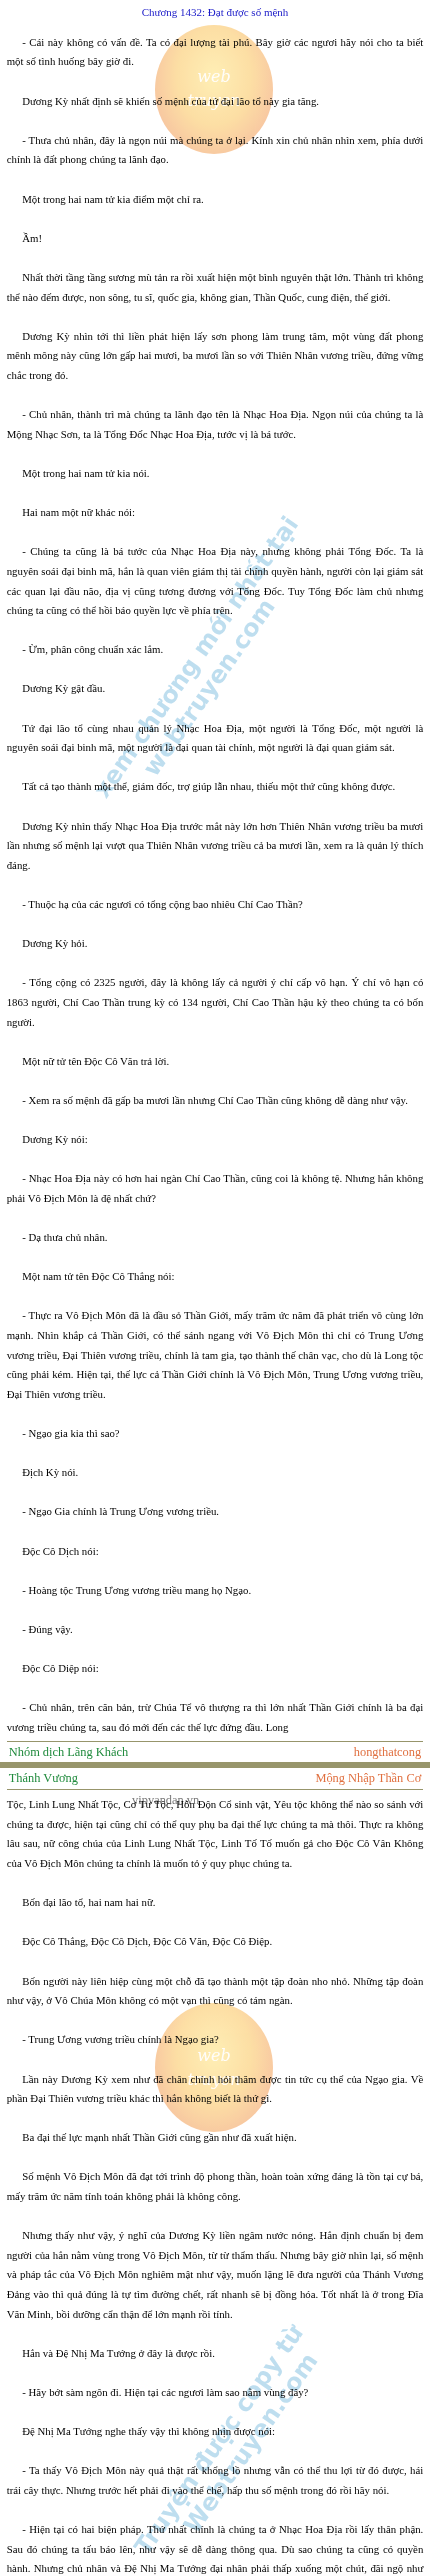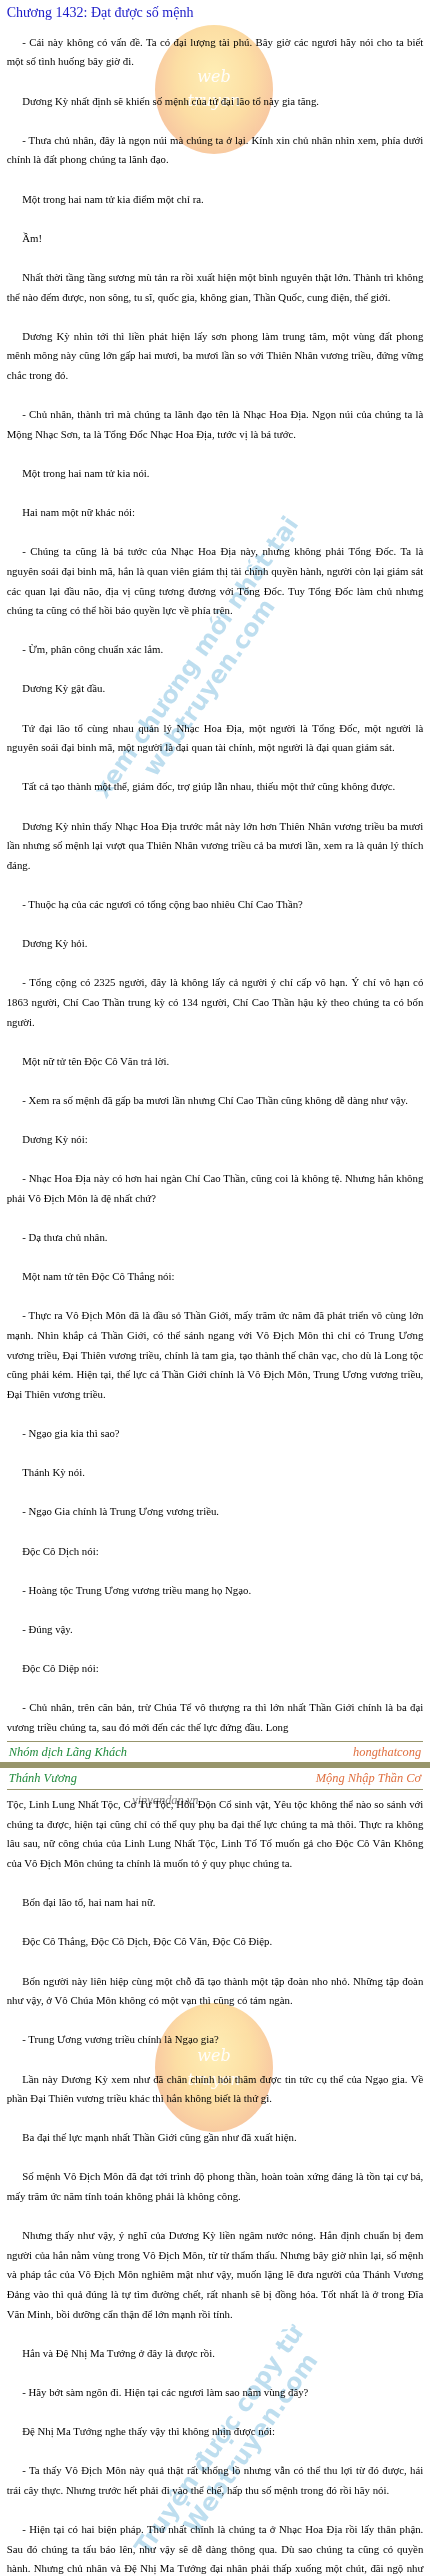--- a/index.html
+++ b/index.html
@@ -8,23 +8,23 @@
     position: relative;
     width: 430px;
     box-sizing: border-box;
     padding: 0 6.7px 0 6.7px;
     font-family: "Liberation Serif", "DejaVu Serif", serif;
     font-size: 10.8px;
     line-height: 19.6px;
     color: #000000;
   }
   .chapter-title {
-    text-align: left;
+    text-align: center;
     color: #1b1bc8;
-    font-size: 14px;
+    font-size: 11px;
     line-height: 17.5px;
     margin: 4.1px 0 11.3px 0;
     font-weight: normal;
     position: relative;
     z-index: 2;
   }
   .para {
     text-indent: 15.5px;
     text-align: justify;
     margin: 0 0 19.6px 0;
@@ -33,21 +33,21 @@
   }
   .pagebreak {
     position: relative;
     z-index: 2;
     margin: 3.1px -6.7px 5.2px -6.7px;
   }
   .pb-rule { height: 1px; background: #97956b; margin: 0 6.7px; }
   .pb-row {
     display: flex; justify-content: space-between; align-items: center;
     height: 20.6px; padding: 0 8.8px 0 8.8px;
-    font-style: italic; font-size: 12.4px; line-height: 20.6px;
+    font-size: 12.4px; line-height: 20.6px;
   }
   .pb-band { height: 6.2px; background: #97956b; }
   .green { color: #1f8a3c; }
   .orange { color: #e07040; }
   .grey { color: #7a7a7a; }
   .pb-row .center { flex: 1; text-align: center; padding-right: 62px; margin-top: 44px; }
 
   
   .wm-logo {
     position: absolute; z-index: 1; pointer-events: none;
@@ -113,21 +113,21 @@
       <p class="para">Dương Kỳ hỏi.</p>
       <p class="para">- Tổng cộng có 2325 người, đây là không lấy cả người ý chí cấp vô hạn. Ý chí vô hạn có 1863 người, Chí Cao Thần trung kỳ có 134 người, Chí Cao Thần hậu kỳ theo chúng ta có bốn người.</p>
       <p class="para">Một nữ tử tên Độc Cô Văn trả lời.</p>
       <p class="para">- Xem ra số mệnh đã gấp ba mươi lần nhưng Chí Cao Thần cũng không dễ dàng như vậy.</p>
       <p class="para">Dương Kỳ nói:</p>
       <p class="para">- Nhạc Hoa Địa này có hơn hai ngàn Chí Cao Thần, cũng coi là không tệ. Nhưng hẳn không phải Vô Địch Môn là đệ nhất chứ?</p>
       <p class="para">- Dạ thưa chủ nhân.</p>
       <p class="para">Một nam tử tên Độc Cô Thắng nói:</p>
       <p class="para">- Thực ra Vô Địch Môn đã là đầu sỏ Thần Giới, mấy trăm ức năm đã phát triển vô cùng lớn mạnh. Nhìn khắp cả Thần Giới, có thể sánh ngang với Vô Địch Môn thì chỉ có Trung Ương vương triều, Đại Thiên vương triều, chính là tam gia, tạo thành thế chân vạc, cho dù là Long tộc cũng phải kém. Hiện tại, thế lực cả Thần Giới chính là Vô Địch Môn, Trung Ương vương triều, Đại Thiên vương triều.</p>
       <p class="para">- Ngạo gia kia thì sao?</p>
-      <p class="para">Thánh Kỳ nói.</p>
+      <p class="para">Địch Kỳ nói.</p>
       <p class="para">- Ngạo Gia chính là Trung Ương vương triều.</p>
       <p class="para">Độc Cô Dịch nói:</p>
       <p class="para">- Hoàng tộc Trung Ương vương triều mang họ Ngạo.</p>
       <p class="para">- Đúng vậy.</p>
       <p class="para">Độc Cô Diệp nói:</p>
       <p class="para" style="margin-bottom: 0px;">- Chủ nhân, trên căn bản, trừ Chúa Tể vô thượng ra thì lớn nhất Thần Giới chính là ba đại vương triều chúng ta, sau đó mới đến các thế lực đứng đầu. Long</p>
     </div>
 
   <div class="pagebreak">
     <div class="pb-rule"></div>

